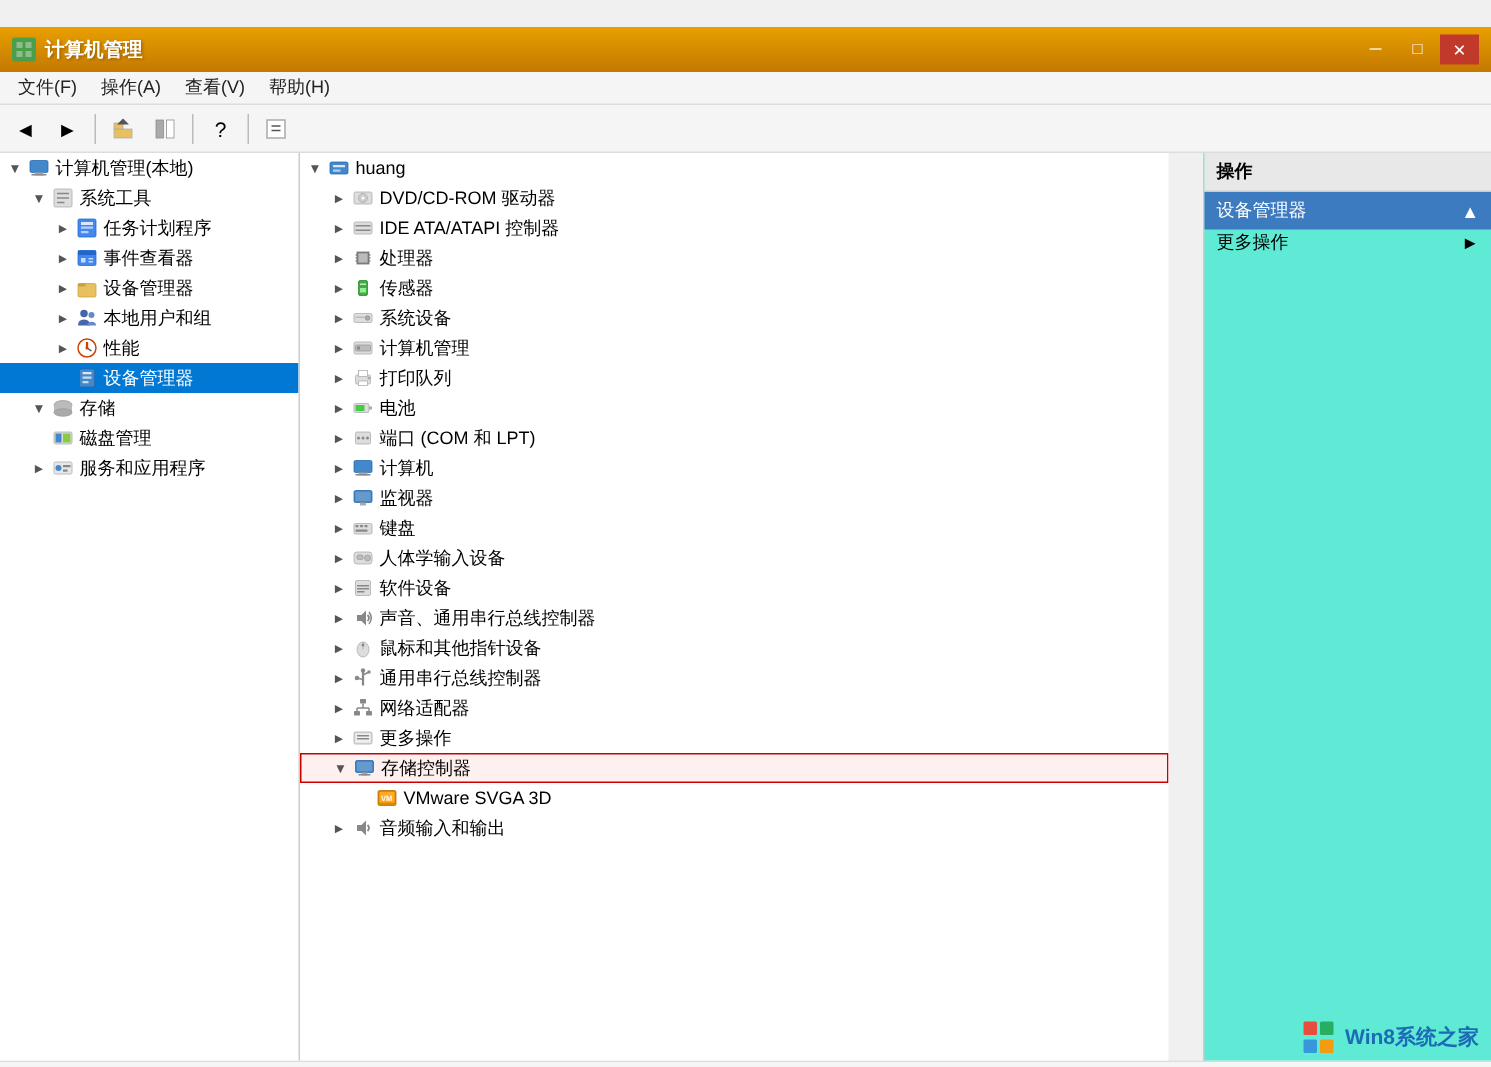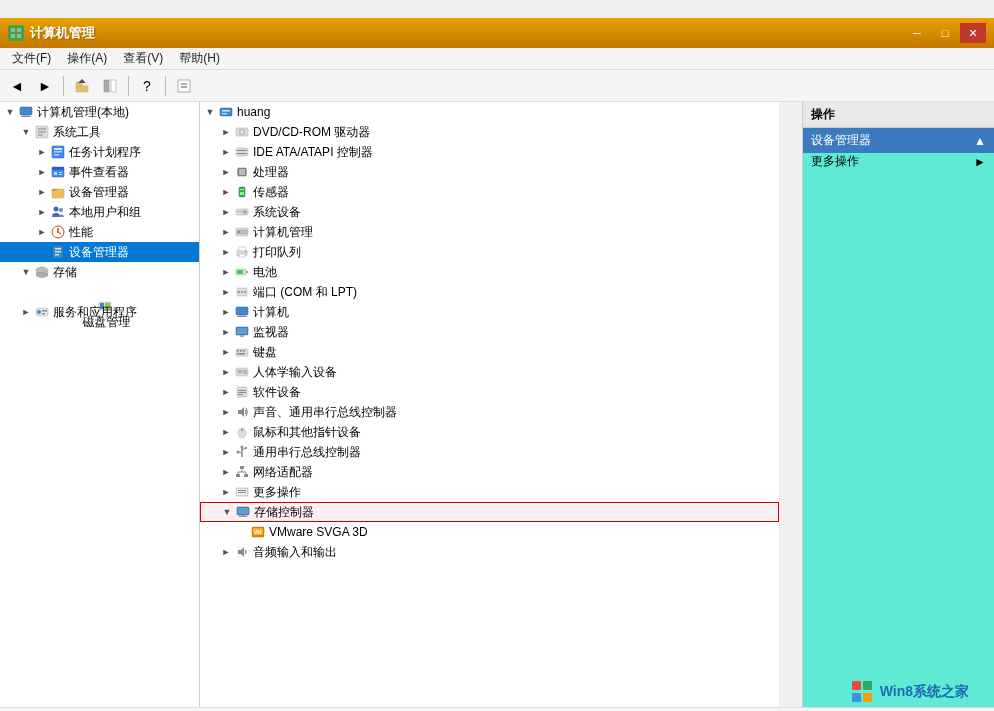--- a/index.html
+++ b/index.html
@@ -212,21 +212,21 @@
       justify-content: space-between;
       padding: 0 8px;
       font-size: 12px;
       cursor: pointer;
     }
 
     
     .watermark {
       position: absolute;
       bottom: 8px;
-      right: 25px;
+      right: 8px;
       display: flex;
       align-items: center;
       gap: 6px;
       color: #1d6ab5;
     }
     .win-logo {
       display: flex;
       flex-wrap: wrap;
       width: 22px;
       height: 22px;
@@ -416,21 +416,21 @@
       <span class="tree-icon">
         <svg width="14" height="14" viewBox="0 0 14 14">
           <ellipse cx="7" cy="5" rx="6" ry="3" fill="#bbb" stroke="#999" stroke-width="0.5"></ellipse>
           <rect x="1" y="5" width="12" height="5" fill="#bbb"></rect>
           <ellipse cx="7" cy="10" rx="6" ry="2.5" fill="#aaa" stroke="#999" stroke-width="0.5"></ellipse>
         </svg>
       </span>
       <span class="tree-label">存储</span>
     </div>
 
-    <div class="tree-node" style="padding-left:18px;flex-direction:column;">
+    <div class="tree-node" style="padding-left:18px;">
       <span class="tree-expander"> </span>
       <span class="tree-icon">
         <svg width="14" height="14" viewBox="0 0 14 14">
           <rect x="1" y="3" width="12" height="8" rx="1" fill="#ddd" stroke="#aaa" stroke-width="0.5"></rect>
           <rect x="2" y="4" width="4" height="6" fill="#4488cc"></rect>
           <rect x="7" y="4" width="5" height="6" fill="#88cc44"></rect>
         </svg>
       </span>
       <span class="tree-label">磁盘管理</span>
     </div>

